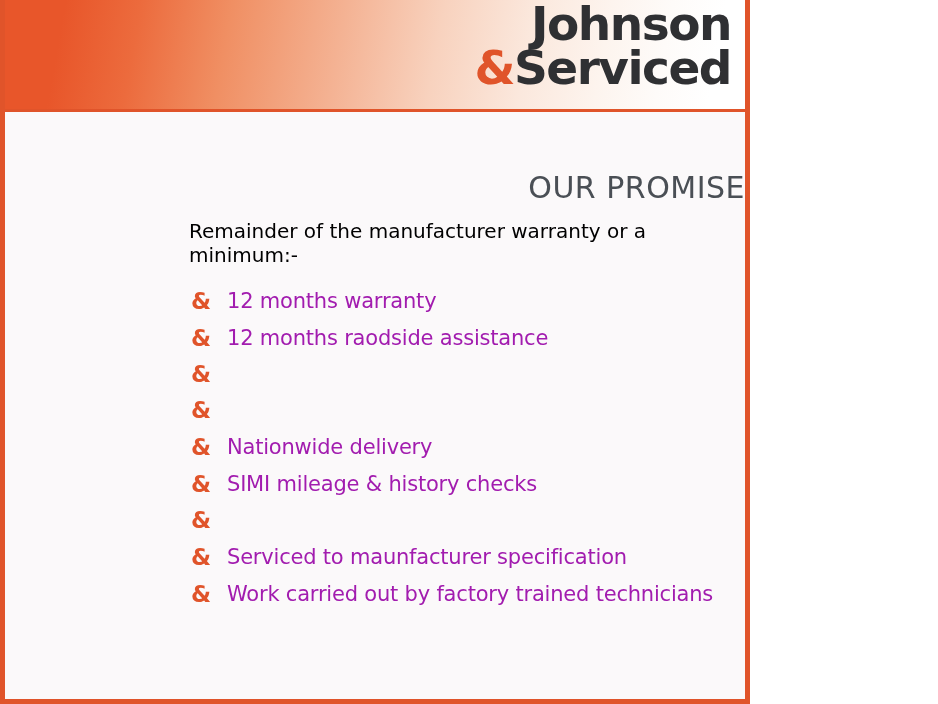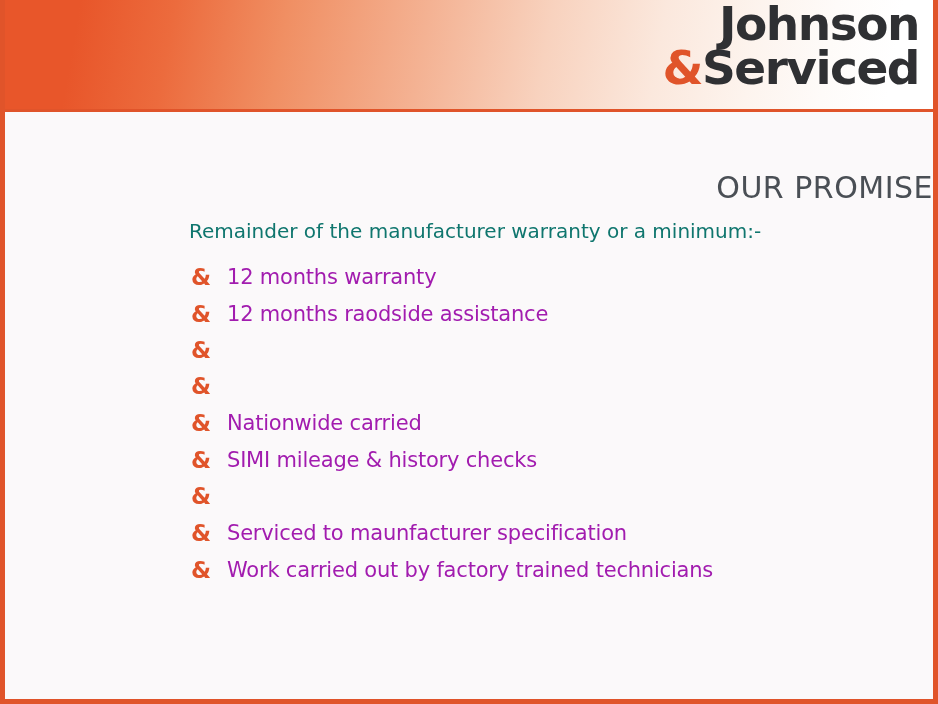--- a/index.html
+++ b/index.html
@@ -8,21 +8,21 @@
   }
   body {
     width: 938px;
     height: 704px;
     background: #ffffff;
     font-family: "Liberation Sans", sans-serif;
     overflow: hidden;
   }
   .page {
     position: relative;
-    width: 938px;
+    width: 750px;
     height: 704px;
     box-sizing: border-box;
     border-left: 5px solid #e0542a;
     border-right: 5px solid #e0542a;
     border-bottom: 5px solid #e0542a;
     border-top: 0;
     background: #fbf9fa;
     overflow: hidden;
   }
   .header {
@@ -75,21 +75,21 @@
     font-size: 30px;
     color: #4a4f55;
     letter-spacing: 0.5px;
     font-weight: normal;
     margin: 0 0 14px 0;
     font-family: "DejaVu Sans", sans-serif;
     text-align: right;
   }
   .subtitle {
     font-size: 20px;
-    color: #0f766e;
+    color: #000000;
     margin: 0 0 22px 0;
     font-family: "DejaVu Sans", sans-serif;
     font-weight: normal;
   }
   ul.promise-list {
     list-style: none;
     margin: 0;
     padding: 0;
   }
   ul.promise-list li {
@@ -142,21 +142,21 @@
         <span class="item-label">12 months raodside assistance</span>
       </li>
       <li>
         <span class="bullet-icon">&amp;</span>
       </li>
       <li>
         <span class="bullet-icon">&amp;</span>
       </li>
       <li>
         <span class="bullet-icon">&amp;</span>
-        <span class="item-label">Nationwide carried</span>
+        <span class="item-label">Nationwide delivery</span>
       </li>
       <li>
         <span class="bullet-icon">&amp;</span>
         <span class="item-label">SIMI mileage &amp; history checks</span>
       </li>
       <li>
         <span class="bullet-icon">&amp;</span>
       </li>
       <li>
         <span class="bullet-icon">&amp;</span>

